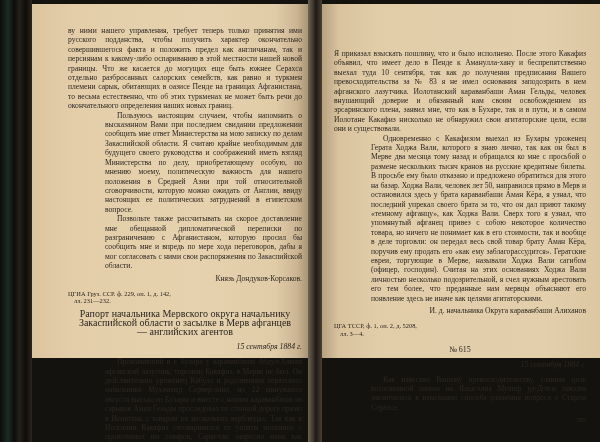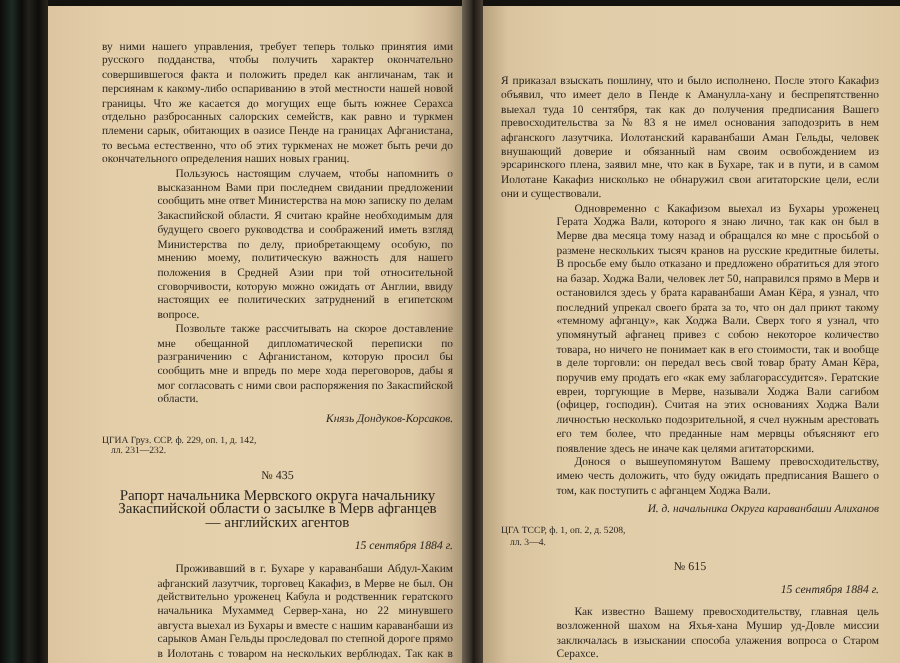--- a/index.html
+++ b/index.html
@@ -18,21 +18,21 @@
     }
     .edge-left {
       position: absolute;
       left: 0; top: 0;
       width: 32px; height: 442px;
       background: linear-gradient(90deg, #0c0b09 0%, #1d2b24 25%, #0d0c0a 45%, #23211c 60%, #0e0d0b 80%, #2a251e 100%);
     }
     .page {
       position: absolute;
       top: 4px;
-      height: 438px;
+      height: 354px;
       font-family: "Liberation Serif", "DejaVu Serif", serif;
       color: #2b2620;
       box-sizing: border-box;
     }
     .page-left {
       left: 32px;
       width: 276px;
       background: linear-gradient(90deg, #dcc49f 0%, #e3cea9 15%, #e6d2ae 60%, #e1cca8 88%, #cbb492 96%, #a89676 100%);
       padding: 22px 6px 0 36px;
     }
@@ -54,21 +54,20 @@
       font-size: 7.6px;
       line-height: 9.4px;
       text-align: justify;
       margin: 0;
       text-indent: 0;
     }
     .p.indent { text-indent: 12px; margin-left: 37px; }
     .sig {
       font-size: 7.6px;
       line-height: 10px;
-      font-style: italic;
       text-align: right;
       margin: 3px 0 0 0;
     }
     .archive {
       font-size: 6.4px;
       line-height: 7.8px;
       margin: 6px 0 0 0;
     }
     .archive .sub { padding-left: 6px; display: block; }
     .docnum {
@@ -103,33 +102,31 @@
 
   <div class="page page-left">
     <p class="p">ву ними нашего управления, требует теперь только принятия ими русского подданства, чтобы получить характер окончательно совершившегося факта и положить предел как англичанам, так и персиянам к какому-либо оспариванию в этой местности нашей новой границы. Что же касается до могущих еще быть южнее Серахса отдельно разбросанных салорских семейств, как равно и туркмен племени сарык, обитающих в оазисе Пенде на границах Афганистана, то весьма естественно, что об этих туркменах не может быть речи до окончательного определения наших новых границ.</p>
     <p class="p indent">Пользуюсь настоящим случаем, чтобы напомнить о высказанном Вами при последнем свидании предложении сообщить мне ответ Министерства на мою записку по делам Закаспийской области. Я считаю крайне необходимым для будущего своего руководства и соображений иметь взгляд Министерства по делу, приобретающему особую, по мнению моему, политическую важность для нашего положения в Средней Азии при той относительной сговорчивости, которую можно ожидать от Англии, ввиду настоящих ее политических затруднений в египетском вопросе.</p>
     <p class="p indent">Позвольте также рассчитывать на скорое доставление мне обещанной дипломатической переписки по разграничению с Афганистаном, которую просил бы сообщить мне и впредь по мере хода переговоров, дабы я мог согласовать с ними свои распоряжения по Закаспийской области.</p>
     <p class="sig">Князь Дондуков-Корсаков.</p>
     <div class="archive">
       <span>ЦГИА Груз. ССР. ф. 229, оп. 1, д. 142,</span>
       <span class="sub">лл. 231—232.</span>
     </div>
-    <div class="docnum">№ 435</div>
     <div class="doctitle">Рапорт начальника Мервского округа начальнику Закаспийской области о засылке в Мерв афганцев — английских агентов</div>
     <div class="date">15 сентября 1884 г.</div>
     <p class="p indent">Проживавший в г. Бухаре у караванбаши Абдул-Хаким афганский лазутчик, торговец Какафиз, в Мерве не был. Он действительно уроженец Кабула и родственник гератского начальника Мухаммед Сервер-хана, но 22 минувшего августа выехал из Бухары и вместе с нашим караванбаши из сарыков Аман Гельды проследовал по степной дороге прямо в Иолотань с товаром на нескольких верблюдах. Так как в Иолотани Какафиз отговаривался от уплаты пошлины с провозимых им товаров, Сары-хан запросил меня как поступить с ним.</p>
     <div class="pagenum">764</div>
   </div>
 
   <div class="gutter"></div>
 
   <div class="page page-right">
     <p class="p">Я приказал взыскать пошлину, что и было исполнено. После этого Какафиз объявил, что имеет дело в Пенде к Аманулла-хану и беспрепятственно выехал туда 10 сентября, так как до получения предписания Вашего превосходительства за № 83 я не имел основания заподозрить в нем афганского лазутчика. Иолотанский караванбаши Аман Гельды, человек внушающий доверие и обязанный нам своим освобождением из эрсаринского плена, заявил мне, что как в Бухаре, так и в пути, и в самом Иолотане Какафиз нисколько не обнаружил свои агитаторские цели, если они и существовали.</p>
     <p class="p indent">Одновременно с Какафизом выехал из Бухары уроженец Герата Ходжа Вали, которого я знаю лично, так как он был в Мерве два месяца тому назад и обращался ко мне с просьбой о размене нескольких тысяч кранов на русские кредитные билеты. В просьбе ему было отказано и предложено обратиться для этого на базар. Ходжа Вали, человек лет 50, направился прямо в Мерв и остановился здесь у брата караванбаши Аман Кёра, я узнал, что последний упрекал своего брата за то, что он дал приют такому «темному афганцу», как Ходжа Вали. Сверх того я узнал, что упомянутый афганец привез с собою некоторое количество товара, но ничего не понимает как в его стоимости, так и вообще в деле торговли: он передал весь свой товар брату Аман Кёра, поручив ему продать его «как ему заблагорассудится». Гератские евреи, торгующие в Мерве, называли Ходжа Вали сагибом (офицер, господин). Считая на этих основаниях Ходжа Вали личностью несколько подозрительной, я счел нужным арестовать его тем более, что преданные нам мервцы объясняют его появление здесь не иначе как целями агитаторскими.</p>
-    <p class="p indent">Донося о вышеупомянутом Вашему превосходительству, имею честь доложить, что буду ожидать предписания Вашего о том, как поступить с афганцем Ходжа Вали.</p>
     <p class="sig">И. д. начальника Округа караванбаши Алиханов</p>
     <div class="archive">
       <span>ЦГА ТССР, ф. 1, оп. 2, д. 5208,</span>
       <span class="sub">лл. 3—4.</span>
     </div>
     <div class="docnum">№ 615</div>
     <div class="date">15 сентября 1884 г.</div>
     <p class="p indent">Как известно Вашему превосходительству, главная цель возложенной шахом на Яхья-хана Мушир уд-Довле миссии заключалась в изыскании способа улажения вопроса о Старом Серахсе.</p>
     <div class="pagenum right">765</div>
   </div>

